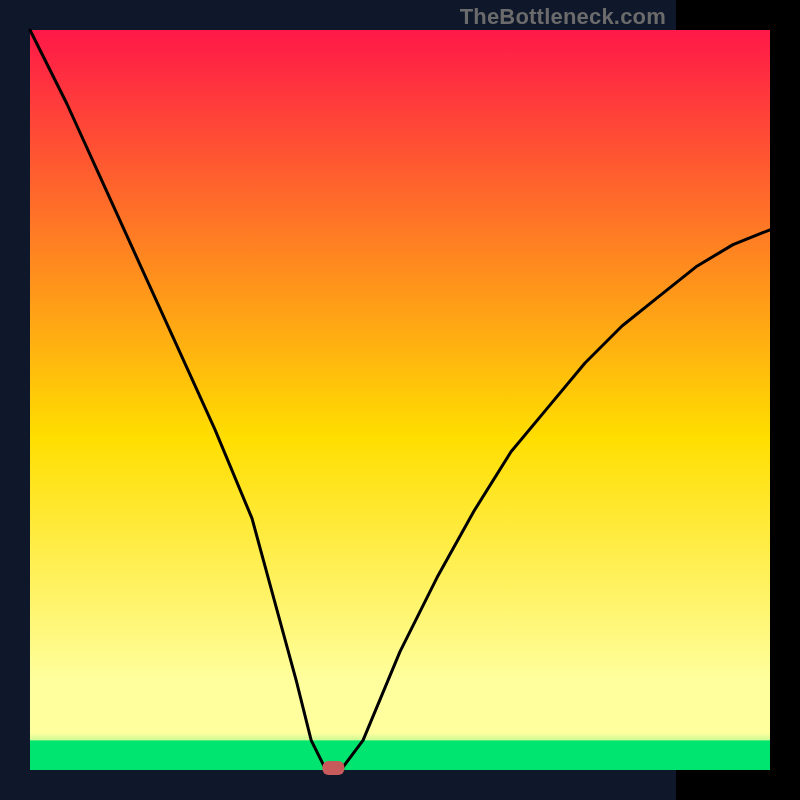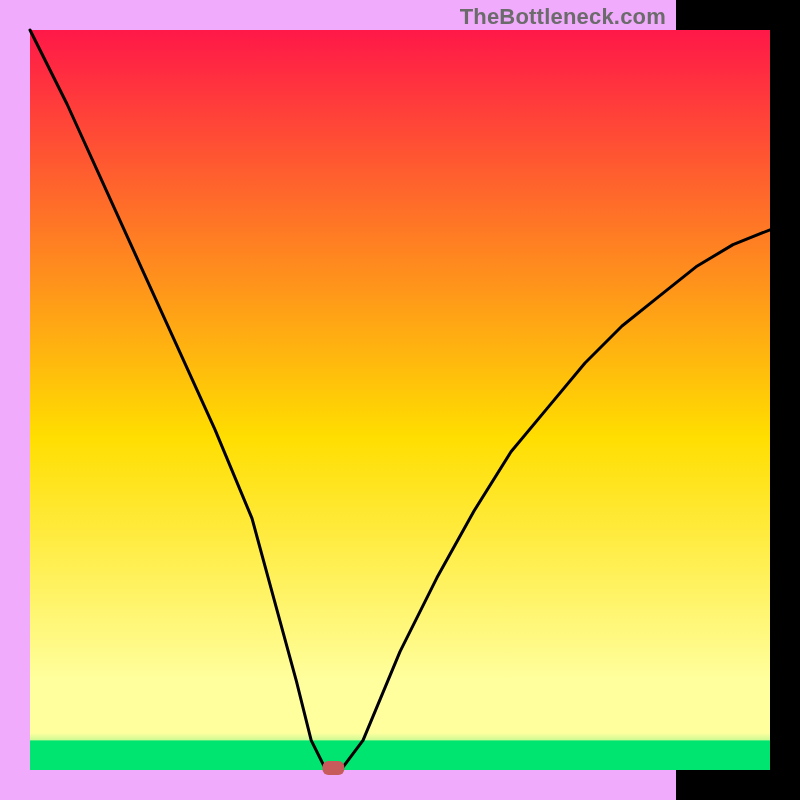--- a/index.html
+++ b/index.html
@@ -7,21 +7,21 @@
     padding: 0;
     width: 800px;
     height: 800px;
     background: #000;
     overflow: hidden;
   }
   .stage {
     position: relative;
     width: 676px;
     height: 800px;
-    background: #f0abfc;
+    background: #0f172a;
   }
   .watermark {
     position: absolute;
     top: 4px;
     right: 10px;
     font-family: Arial, Helvetica, sans-serif;
     font-size: 22px;
     font-weight: 600;
     color: #6b6b6b;
     letter-spacing: 0.2px;

